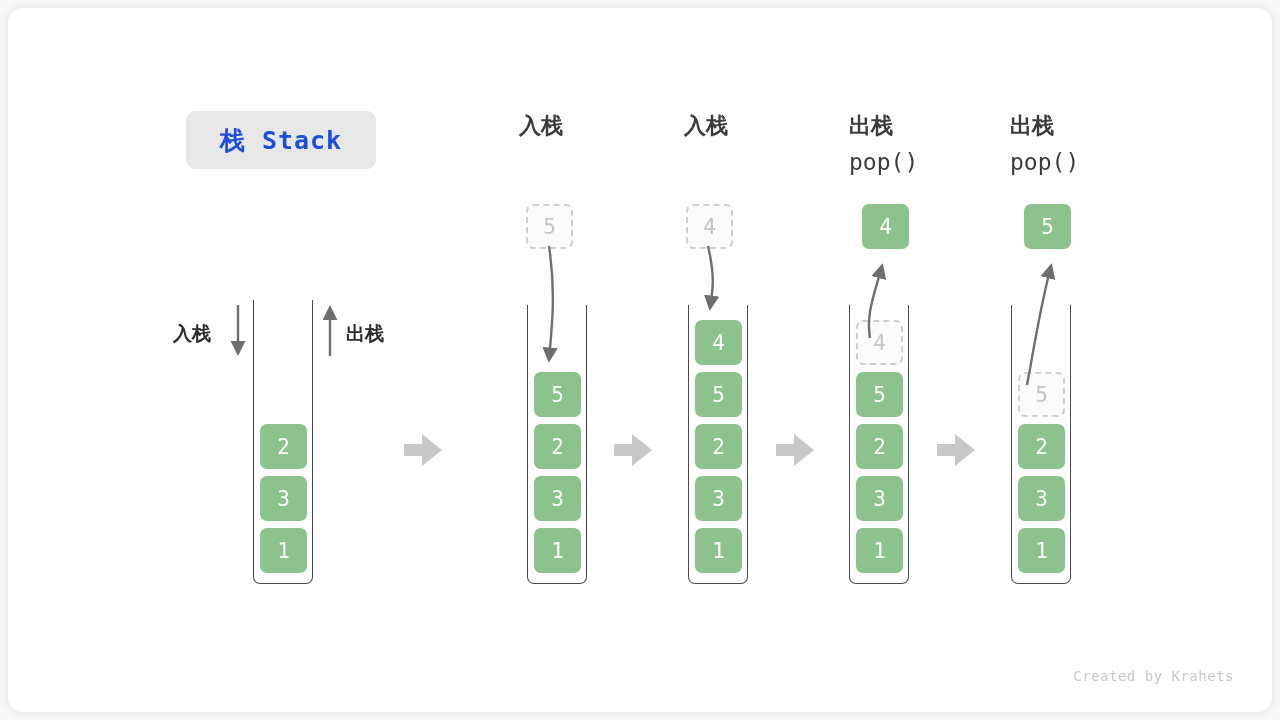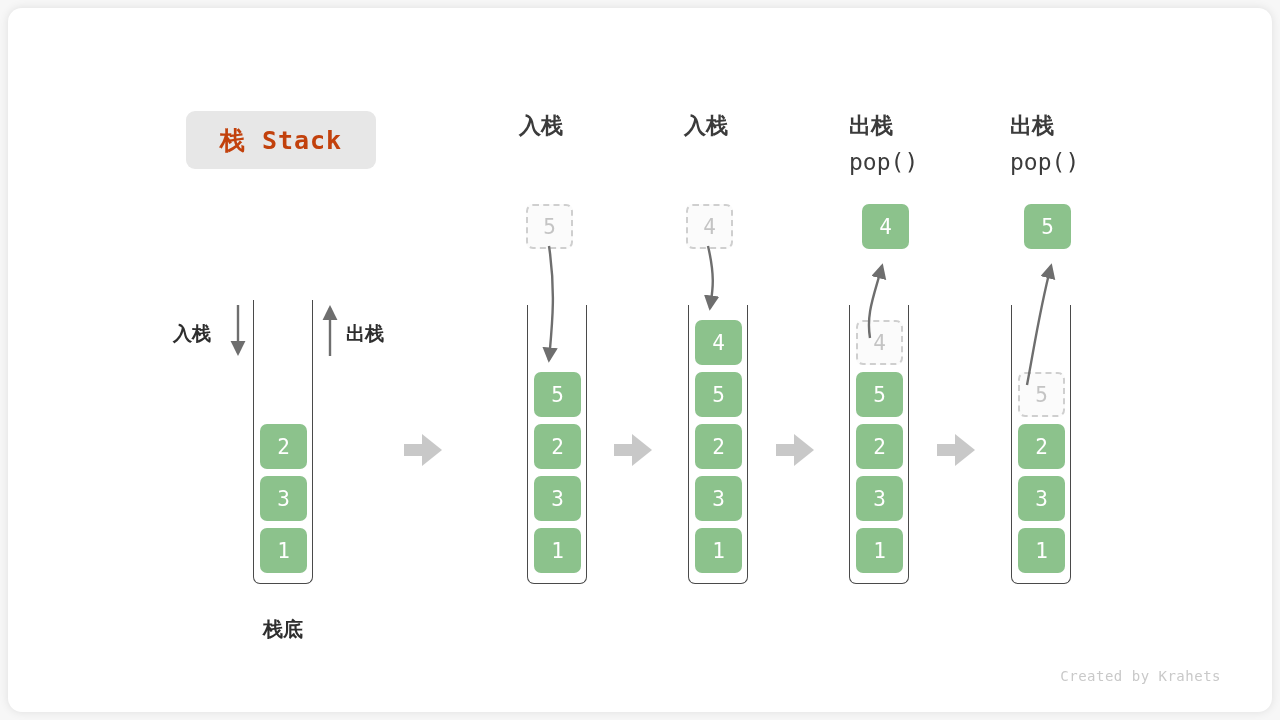--- a/index.html
+++ b/index.html
@@ -21,21 +21,21 @@
 
   
   .title-chip {
     left: 178px; top: 103px;
     width: 190px; height: 58px;
     background: #e7e7e7;
     border-radius: 9px;
     display: flex; align-items: center; justify-content: center;
     font-family: "DejaVu Sans Mono", "Liberation Mono", monospace;
     font-size: 25px; font-weight: 700;
-    color: #c2410c;
+    color: #1d4ed8;
     letter-spacing: 1px;
   }
 
   
   .col-head {
     top: 100px; width: 180px;
     font-family: "DejaVu Sans Mono", "Liberation Mono", monospace;
     font-size: 23px; color: #3b3b3b;
     line-height: 1.62;
     text-align: left;
@@ -76,21 +76,21 @@
     font-size: 19px; font-weight: 700; color: #2e2e2e;
     white-space: nowrap;
   }
   .cap-label {
     font-size: 20px; font-weight: 700; color: #2e2e2e;
     text-align: center; width: 140px;
   }
 
   
   .credit {
-    right: 51px; bottom: 28px;
+    right: 38px; bottom: 28px;
     font-family: "DejaVu Sans Mono","Liberation Mono",monospace;
     font-size: 14px; color: #c9c9c9;
     letter-spacing: 0.5px;
     margin-top: 23px;
   }
 
   svg.overlay { position:absolute; left:0; top:0; width:1264px; height:704px; pointer-events:none; }
 </style>
 </head>
 <body>
@@ -119,21 +119,20 @@
 
   <div class="abs side-label" style="left:165px; top:313px;">入栈</div>
   <div class="abs side-label" style="left:338px; top:313px;">出栈</div>
 
   <div class="abs tube" style="left:245px; top:292px; height:284px;"></div>
   <div class="abs" style="left:252px; top:416px; width:46px;">
     <div class="cell" style="margin-bottom:7px;">2</div>
     <div class="cell" style="margin-bottom:7px;">3</div>
     <div class="cell">1</div>
   </div>
-  <div class="abs cap-label" style="left:205px; top:608px;">栈底</div>
 
   <div class="abs cell ghost" style="left:518px; top:196px;">5</div>
   <div class="abs tube" style="left:519px; top:297px; height:279px;"></div>
   <div class="abs" style="left:526px; top:364px; width:46px;">
     <div class="cell" style="margin-bottom:7px;">5</div>
     <div class="cell" style="margin-bottom:7px;">2</div>
     <div class="cell" style="margin-bottom:7px;">3</div>
     <div class="cell">1</div>
   </div>
 

